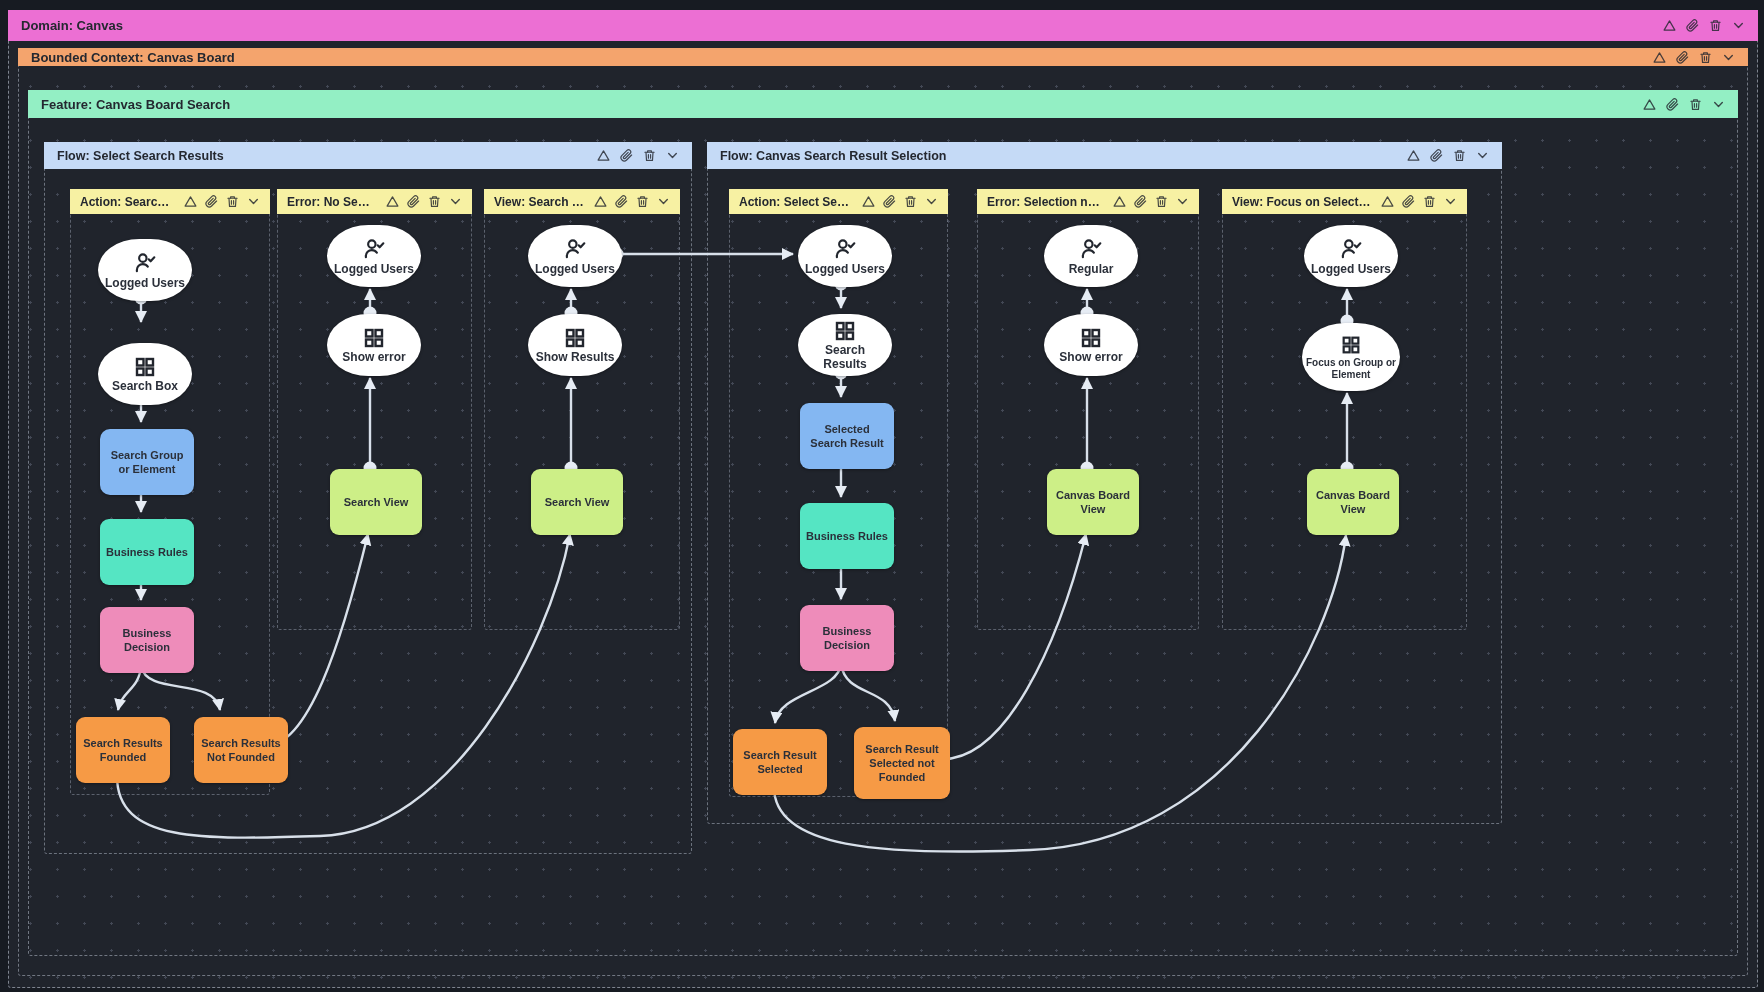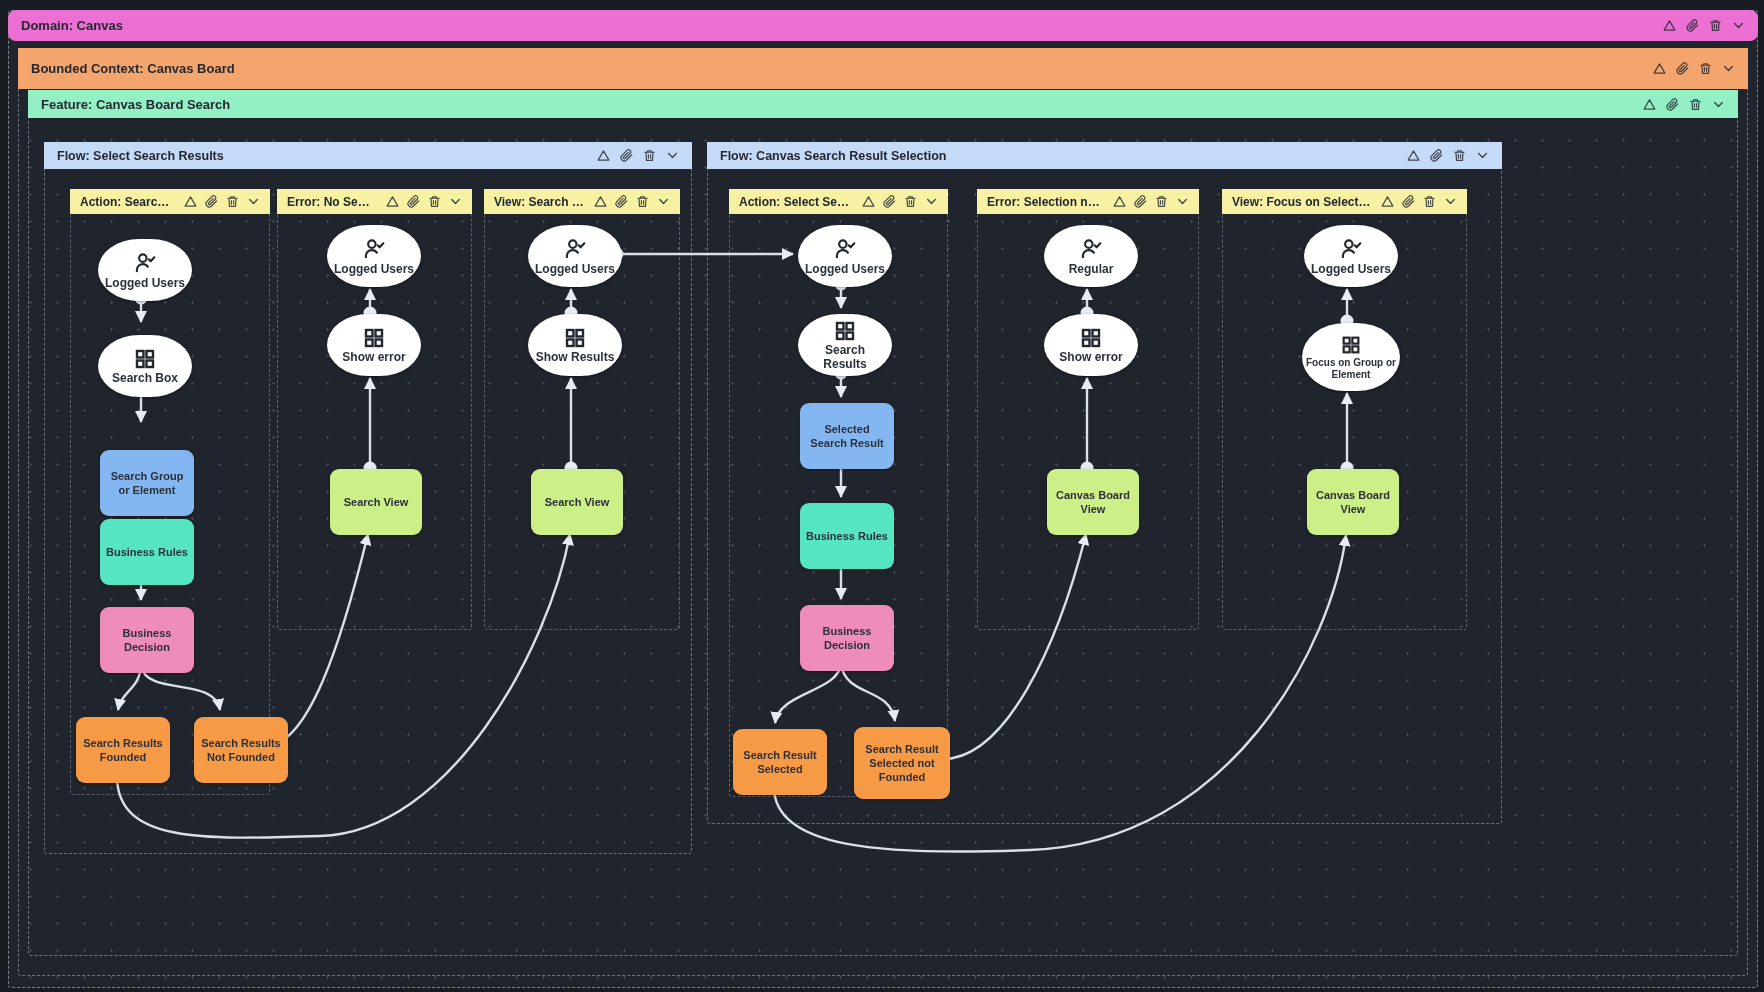--- a/index.html
+++ b/index.html
@@ -16,22 +16,22 @@
     background-image:radial-gradient(circle, rgba(130,140,160,.35) 1.2px, transparent 1.4px);
     background-size:27px 27px;background-position:8px 8px;}
   .ctx-box{border:1.6px dashed rgba(180,188,202,.55);}
   .feat-box{border:1.6px dashed rgba(180,188,202,.55);}
   .flow-box{border:1.5px dashed rgba(170,179,194,.55);}
   .col-box{border:1.5px dashed rgba(150,158,173,.5);}
 
   
   .hd{position:absolute;left:-1px;right:-1px;top:-1px;display:flex;align-items:center;
       padding:0 13px;font-weight:700;color:var(--header_text);white-space:nowrap;}
-  .hd-domain{height:31px;background:var(--domain_bar);font-size:13px;border-radius:8px;}
-  .hd-ctx{height:41px;background:var(--context_bar);font-size:13px;}
+  .hd-domain{height:31px;background:var(--domain_bar);font-size:13px;}
+  .hd-ctx{height:18px;background:var(--context_bar);font-size:13px;}
   .hd-feat{height:28px;background:var(--feature_bar);font-size:13px;}
   .hd-flow{height:27px;background:var(--flow_bar);font-size:12.5px;}
   .hd-col{height:25px;background:var(--column_bar);font-size:12px;padding:0 10px;}
   .hd-title{overflow:hidden;text-overflow:ellipsis;}
   .hd-icons{margin-left:auto;display:flex;align-items:center;gap:10px;opacity:.82;padding-left:10px;}
   .hd-col .hd-icons{gap:8px;}
   .hicon{display:flex;align-items:center;cursor:pointer;}
   .hicon svg{display:block;}
 
   
@@ -460,32 +460,32 @@
   <div class="node ellipse" style="left:98px;top:239px;width:86px;height:58px;">
     <span class="nicon">
         <svg width="28" height="26" viewBox="0 0 24 24" fill="none" stroke="#22262e" stroke-width="2" stroke-linecap="round" stroke-linejoin="round">
           <circle cx="10" cy="7.5" r="3.4"></circle>
           <path d="M4.5 19.5v-1a5.5 5.5 0 0 1 5.5-5.5 5.5 5.5 0 0 1 4.6 2.4"></path>
           <polyline points="15.4 8.6 17.2 10.4 20.6 6.8"></polyline>
         </svg>
       </span>
     <span class="nlabel">Logged Users</span>
   </div>
-  <div class="node ellipse" style="left:98px;top:335px;width:86px;height:58px;text-align:center;">
+  <div class="node ellipse" style="left:98px;top:343px;width:86px;height:58px;text-align:center;">
     <span class="nicon">
         <svg width="24" height="24" viewBox="0 0 24 24" fill="none" stroke="#22262e" stroke-width="2.4">
           <rect x="4" y="4" width="6.5" height="6.5"></rect>
           <rect x="13.5" y="4" width="6.5" height="6.5"></rect>
           <rect x="4" y="13.5" width="6.5" height="6.5"></rect>
           <rect x="13.5" y="13.5" width="6.5" height="6.5"></rect>
         </svg>
       </span>
     <span class="nlabel">Search Box</span>
   </div>
-  <div class="node nbox nb-data" style="left:100px;top:450px;width:82px;height:58px;">
+  <div class="node nbox nb-data" style="left:100px;top:429px;width:82px;height:58px;border-radius:10px;">
     <span class="nlabel">Search Group or Element</span>
   </div>
   <div class="node nbox nb-rules" style="left:100px;top:519px;width:82px;height:58px;">
     <span class="nlabel">Business Rules</span>
   </div>
   <div class="node nbox nb-decision" style="left:100px;top:607px;width:82px;height:58px;">
     <span class="nlabel">Business Decision</span>
   </div>
   <div class="node nbox nb-event" style="left:76px;top:717px;width:82px;height:58px;">
     <span class="nlabel">Search Results Founded</span>

